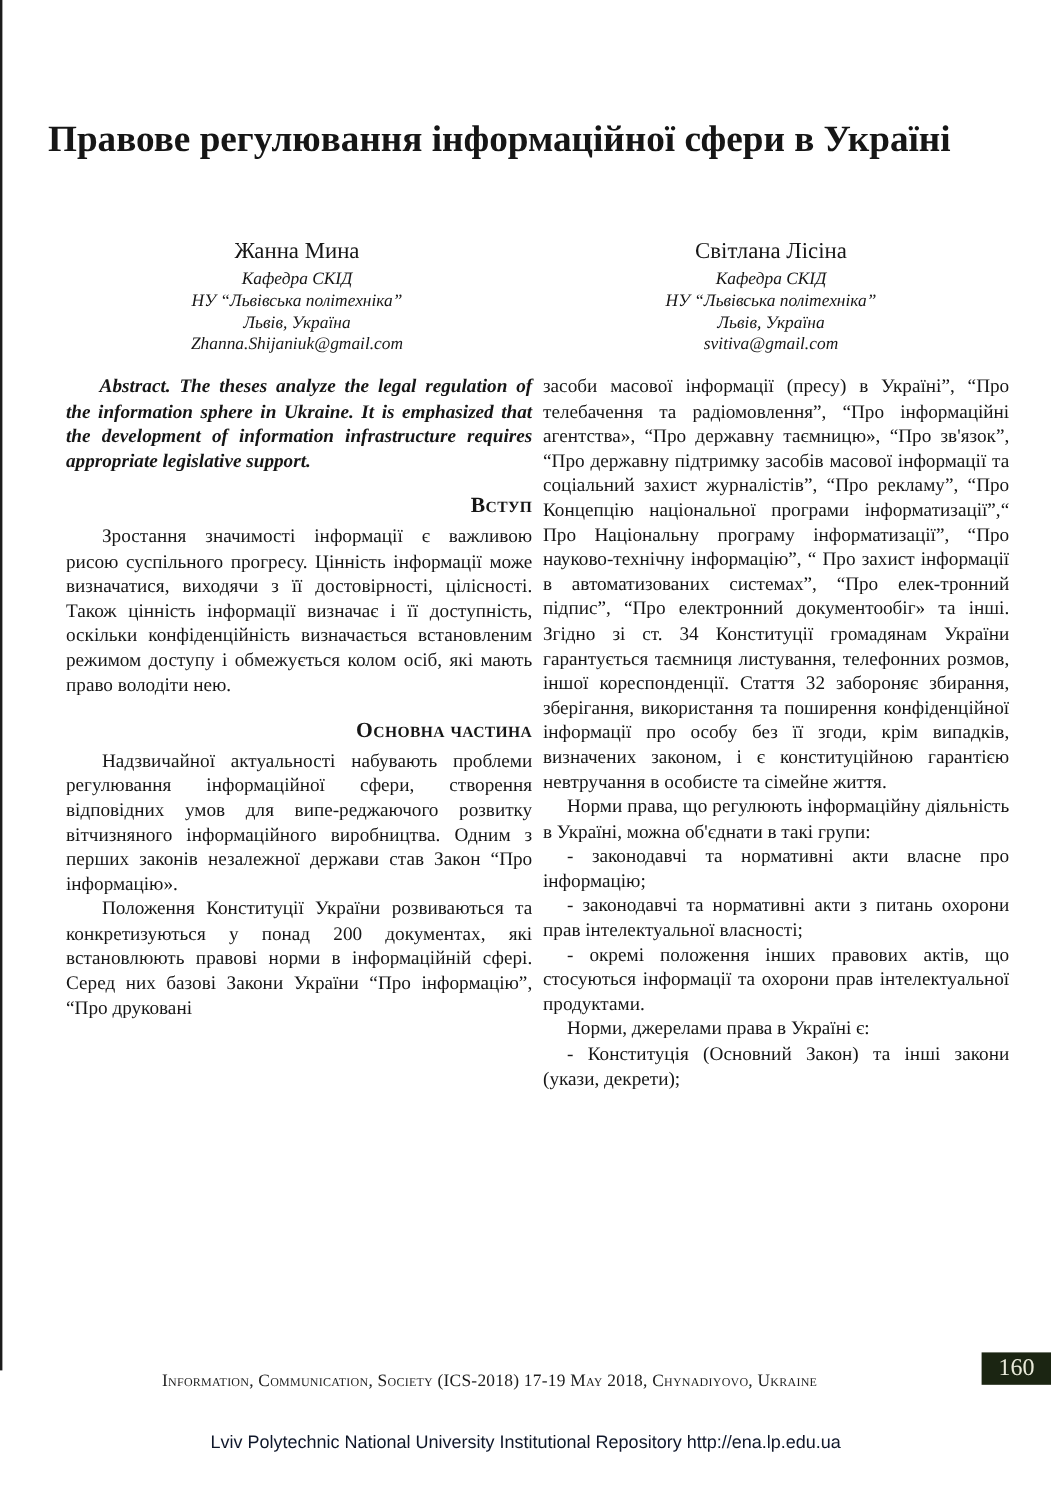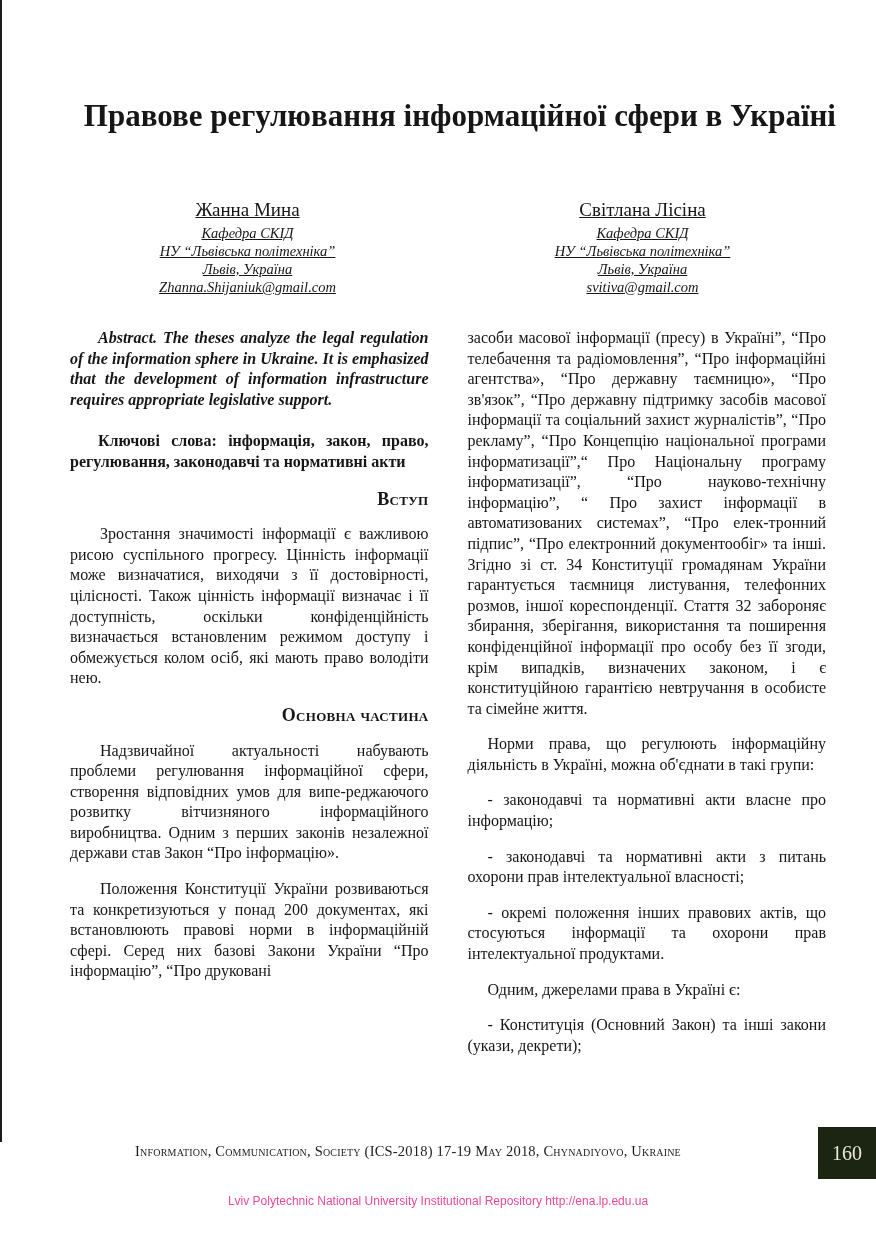--- a/index.html
+++ b/index.html
@@ -15,45 +15,45 @@
   }
   .scan-line {
     position: absolute;
     left: 0; top: 0;
     width: 2px; height: 1142px;
     background: #1c1c1c;
   }
   .title {
     position: absolute;
     top: 76px; left: 40px; right: 40px;
-    text-align: right;
+    text-align: left;
     font-size: 31px;
     font-weight: bold;
     line-height: 1.25;
   }
   .authors {
     position: absolute;
     top: 198px; left: 50px; right: 36px;
     display: flex;
   }
-  .author { flex: 1; text-align: center; text-decoration: underline; }
+  .author { flex: 1; text-align: center; }
   .author .name { font-size: 19px; line-height: 24px; margin-bottom: 2px; }
   .author .aff { font-style: italic; font-size: 14.5px; line-height: 18px; }
   .columns {
     position: absolute;
     top: 313px; left: 55px;
     width: 786px;
     display: flex;
     gap: 9px;
     font-size: 16px;
     line-height: 20.6px;
     text-align: justify;
   }
   .col { width: 389px; }
-  .col p { margin: 15px; }
+  .col p { margin: 0; }
   .abstract { font-weight: bold; font-style: italic; text-indent: 28px; }
   .keywords { font-weight: bold; text-indent: 28px; margin-top: 21px !important; }
   .sec-heading {
     text-align: right;
     font-weight: bold;
     font-variant: small-caps;
     font-size: 18px;
     letter-spacing: 0.3px;
     margin-top: 16px !important;
     margin-bottom: 6px !important;
@@ -67,31 +67,31 @@
     top: 1143px; left: 0; right: 60px;
     text-align: center;
     font-variant: small-caps;
     font-size: 14.5px;
     letter-spacing: 0.2px;
     color: #1d1d1d;
   }
   .page-badge {
     position: absolute;
     top: 1127px; left: 818px;
-    width: 58px; height: 52px;
+    width: 58px; height: 27px;
     display: flex; align-items: center; justify-content: center;
     font-size: 20px;
   }
   .repo-bar {
     position: absolute;
     top: 1194px; left: 0; right: 0;
     text-align: center;
     font-family: "Liberation Sans", sans-serif;
-    font-size: 12px;
-    color: #ec4899;
+    font-size: 15px;
+    color: #0f172a;
   }
 </style>
 </head>
 <body>
 
 <div class="page">
 
   <div class="scan-line"></div>
 
   <h1 class="title">Правове регулювання інформаційної сфери в Україні</h1>
@@ -109,34 +109,33 @@
       <div class="aff">Кафедра СКІД</div>
       <div class="aff">НУ “Львівська політехніка”</div>
       <div class="aff">Львів, Україна</div>
       <div class="aff">svitiva@gmail.com</div>
     </div>
   </div>
 
   <div class="columns">
     <div class="col">
       <p class="abstract">Abstract. The theses analyze the legal regulation of the information sphere in Ukraine. It is emphasized that the development of information infrastructure requires appropriate legislative support.</p>
-      <p class="keywords">Ключові слова: інформація, закон, право, регулювання, законодавчі та нормативні акти</p>
       <p class="sec-heading">Вступ</p>
       <p class="indent">Зростання значимості інформації є важливою рисою суспільного прогресу. Цінність інформації може визначатися, виходячи з її достовірності, цілісності. Також цінність інформації визначає і її доступність, оскільки конфіденційність визначається встановленим режимом доступу і обмежується колом осіб, які мають право володіти нею.</p>
       <p class="sec-heading">Основна частина</p>
       <p class="indent">Надзвичайної актуальності набувають проблеми регулювання інформаційної сфери, створення відповідних умов для випе-реджаючого розвитку вітчизняного інформаційного виробництва. Одним з перших законів незалежної держави став Закон “Про інформацію».</p>
       <p class="indent">Положення Конституції України розвиваються та конкретизуються у понад 200 документах, які встановлюють правові норми в інформаційній сфері. Серед них базові Закони України “Про інформацію”, “Про друковані</p>
     </div>
     <div class="col">
       <p>засоби масової інформації (пресу) в Україні”, “Про телебачення та радіомовлення”, “Про інформаційні агентства», “Про державну таємницю», “Про зв'язок”, “Про державну підтримку засобів масової інформації та соціальний захист журналістів”, “Про рекламу”, “Про Концепцію національної програми інформатизації”,“ Про Національну програму інформатизації”, “Про науково-технічну інформацію”, “ Про захист інформації в автоматизованих системах”, “Про елек-тронний підпис”, “Про електронний документообіг» та інші. Згідно зі ст. 34 Конституції громадянам України гарантується таємниця листування, телефонних розмов, іншої кореспонденції. Стаття 32 забороняє збирання, зберігання, використання та поширення конфіденційної інформації про особу без її згоди, крім випадків, визначених законом, і є конституційною гарантією невтручання в особисте та сімейне життя.</p>
       <p class="indent-sm">Норми права, що регулюють інформаційну діяльність в Україні, можна об'єднати в такі групи:</p>
       <p class="indent-sm">- законодавчі та нормативні акти власне про інформацію;</p>
       <p class="indent-sm">- законодавчі та нормативні акти з питань охорони прав інтелектуальної власності;</p>
       <p class="indent-sm">- окремі положення інших правових актів, що стосуються інформації та охорони прав інтелектуальної продуктами.</p>
-      <p class="indent-sm"><span>Одним, </span><span class="it">джерелами права</span><span> в Україні є:</span></p>
+      <p class="indent-sm"><span>Норми, </span><span class="it">джерелами права</span><span> в Україні є:</span></p>
       <p class="indent-sm">- Конституція (Основний Закон) та інші закони (укази, декрети);</p>
     </div>
   </div>
 
   <div class="conf-footer">Information, Communication, Society (ICS-2018) 17-19 May 2018, Chynadiyovo, Ukraine</div>
 
   <div class="page-badge" id="pageBadge" style="background: rgb(27, 37, 18); color: rgb(233, 234, 217);">160</div>
 
   <div class="repo-bar">Lviv Polytechnic National University Institutional Repository http://ena.lp.edu.ua</div>
 

